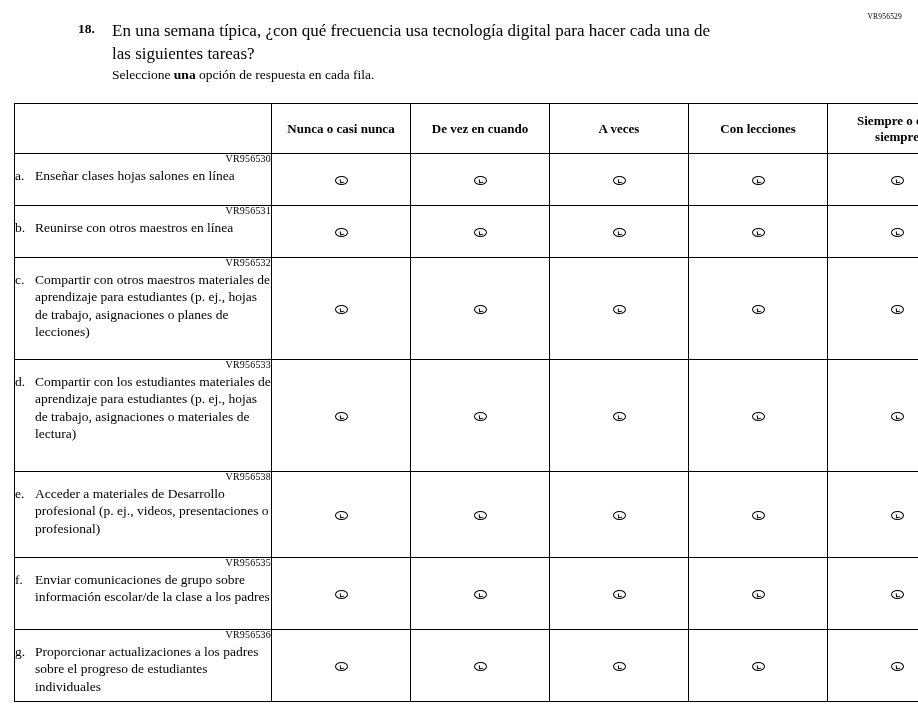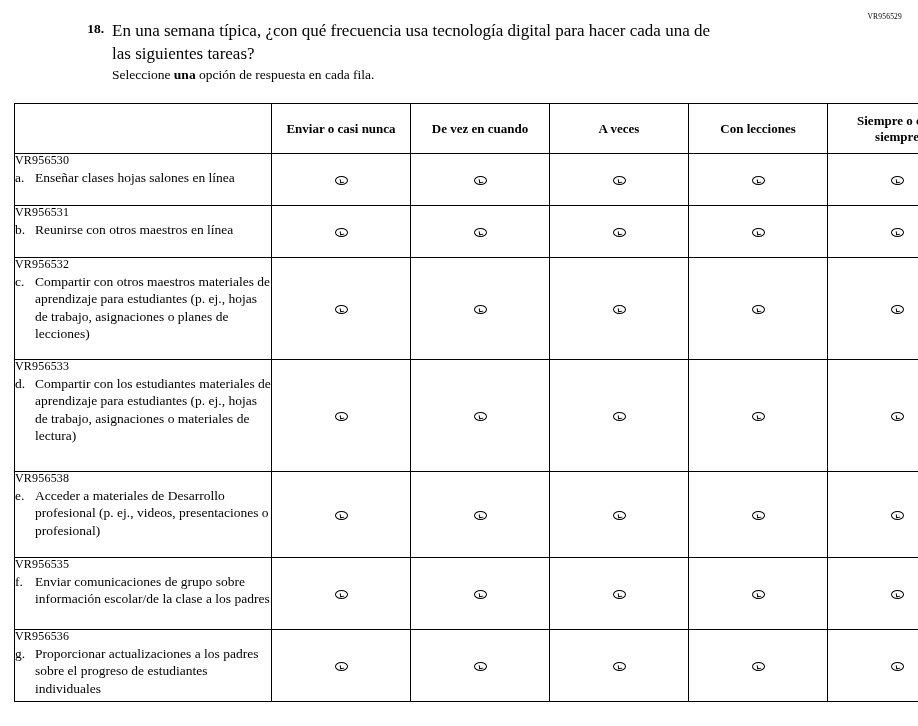--- a/index.html
+++ b/index.html
@@ -36,21 +36,20 @@
   }
   .q-row {
     display: flex;
     align-items: flex-start;
   }
   .q-number {
     font-weight: bold;
     font-size: 13.5px;
     width: 26px;
     flex: 0 0 26px;
-    text-align: right;
     padding-right: 8px;
     line-height: 1.35;
   }
   .q-text {
     font-size: 17px;
     line-height: 1.35;
     flex: 1;
   }
   .q-instruction {
     margin-left: 34px;
@@ -85,22 +84,22 @@
     vertical-align: middle;
     font-family: "Liberation Serif", serif;
   }
   td.stem {
     vertical-align: top;
     padding: 4px 8px 9px 8px;
     position: relative;
     height: 1px;
   }
   .stem-code {
-    font-size: 12px;
-    text-align: left;
+    font-size: 10px;
+    text-align: right;
     line-height: 1;
     margin-bottom: 3px;
     letter-spacing: 0.2px;
   }
   .stem-body {
     display: flex;
     font-size: 13.5px;
     line-height: 1.28;
   }
   .stem-letter {
@@ -149,21 +148,21 @@
       <div class="q-number">18.</div>
       <div class="q-text">En una semana típica, ¿con qué frecuencia usa tecnología digital para hacer cada una de las siguientes tareas?</div>
     </div>
     <div class="q-instruction"><span>Seleccione </span><b>una</b><span> opción de respuesta en cada fila.</span></div>
   </div>
 
   <table class="matrix">
     <thead>
       <tr>
         <th class="corner"></th>
-        <th class="opt">Enviar o casi nunca</th>
+        <th class="opt">Nunca o casi nunca</th>
         <th class="opt">De vez en cuando</th>
         <th class="opt">A veces</th>
         <th class="opt">Con lecciones</th>
         <th class="opt">Siempre o casi siempre</th>
       </tr>
     </thead>
     <tbody>
 
       <tr style="height:52px;">
         <td class="stem">

